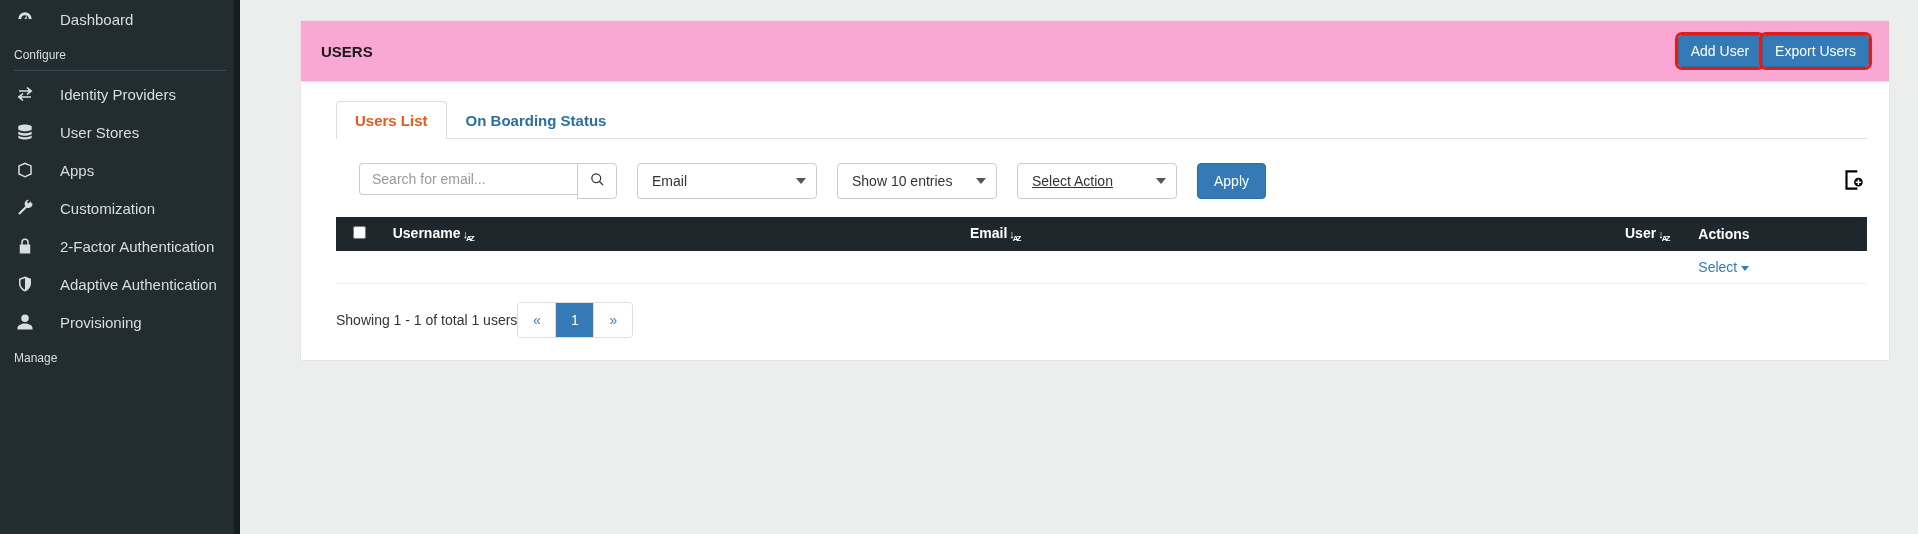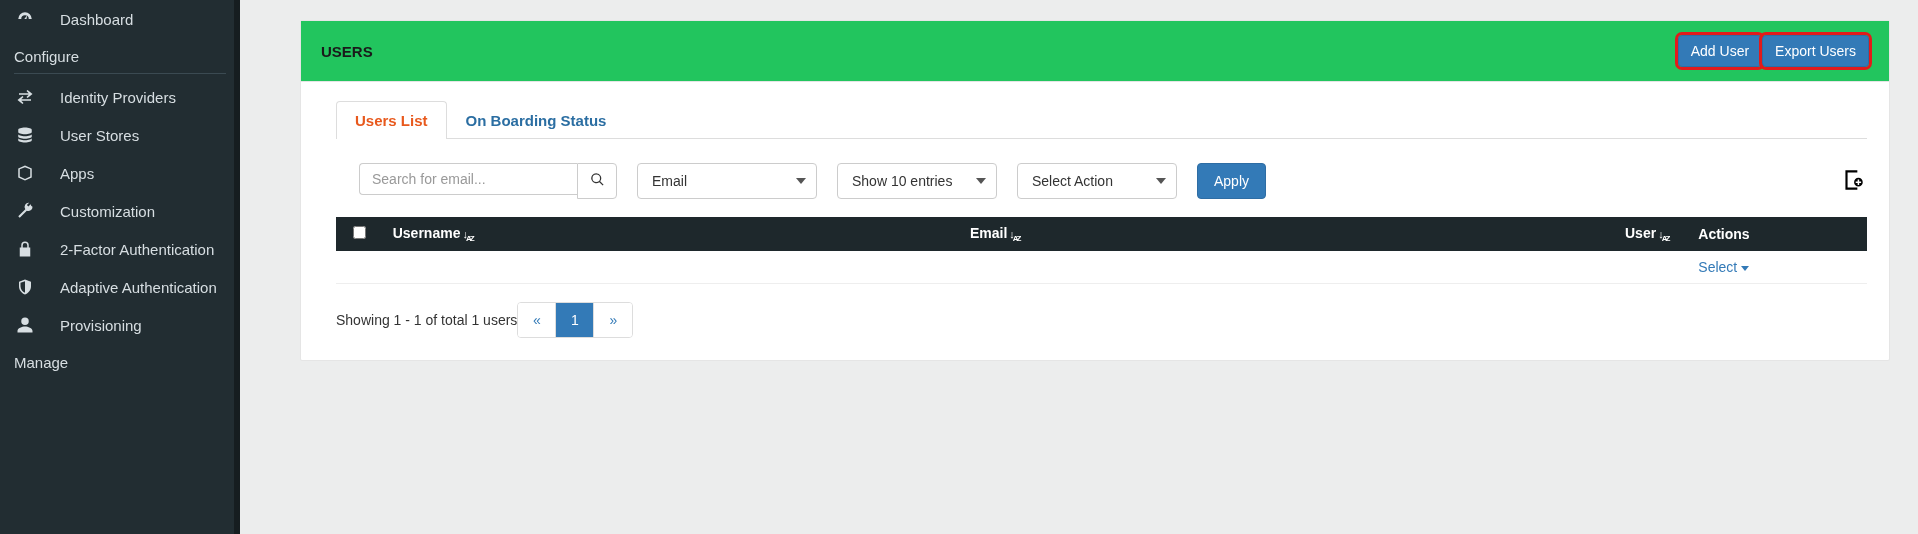--- a/index.html
+++ b/index.html
@@ -34,40 +34,40 @@
   align-items: center;
   gap: 24px;
   padding: 10px 14px;
   color: #d7dee2;
   text-decoration: none;
   font-size: 15px;
 }
 .sidebar a.item .ic { width: 22px; display:flex; justify-content:center; }
 .sidebar .section-label {
   padding: 10px 14px 8px 14px;
-  font-size: 15px;
+  font-size: 12px;
 }
 .sidebar .divider {
   border-top: 1px solid #3b4a52;
   margin: 0 14px 4px 14px;
 }
 .sidebar svg { fill: #d7dee2; }
 
 
 .main {
   flex: 1;
   padding: 20px 28px 20px 60px;
 }
 .card {
   background: #fff;
   border: 1px solid #e5e5e5;
   border-radius: 2px;
 }
 .card-header {
-  background: #22c55e;
+  background: #f9a8d4;
   border-bottom: 1px solid #e5e5e5;
   padding: 14px 20px;
   display: flex;
   align-items: center;
   justify-content: space-between;
 }
 .card-header h3 {
   font-size: 15px;
   font-weight: 700;
   color: #1a1a1a;
@@ -158,21 +158,21 @@
   padding: 0 30px 0 14px;
   font-size: 14px;
   color: #333;
   display: flex;
   align-items: center;
   cursor: pointer;
   min-width: 160px;
 }
 .select.w-email { width: 180px; }
 .select.w-entries { width: 160px; }
-.select.w-action { width: 160px; }
+.select.w-action { width: 160px; text-decoration: underline; }
 .select .chev {
   position: absolute; right: 10px; top: 50%; transform: translateY(-50%);
   pointer-events: none;
 }
 .apply-btn { height: 36px; padding: 0 16px; }
 
 .addset-icon {
   margin-left: auto;
   width: 28px; height: 28px;
   cursor: pointer;

